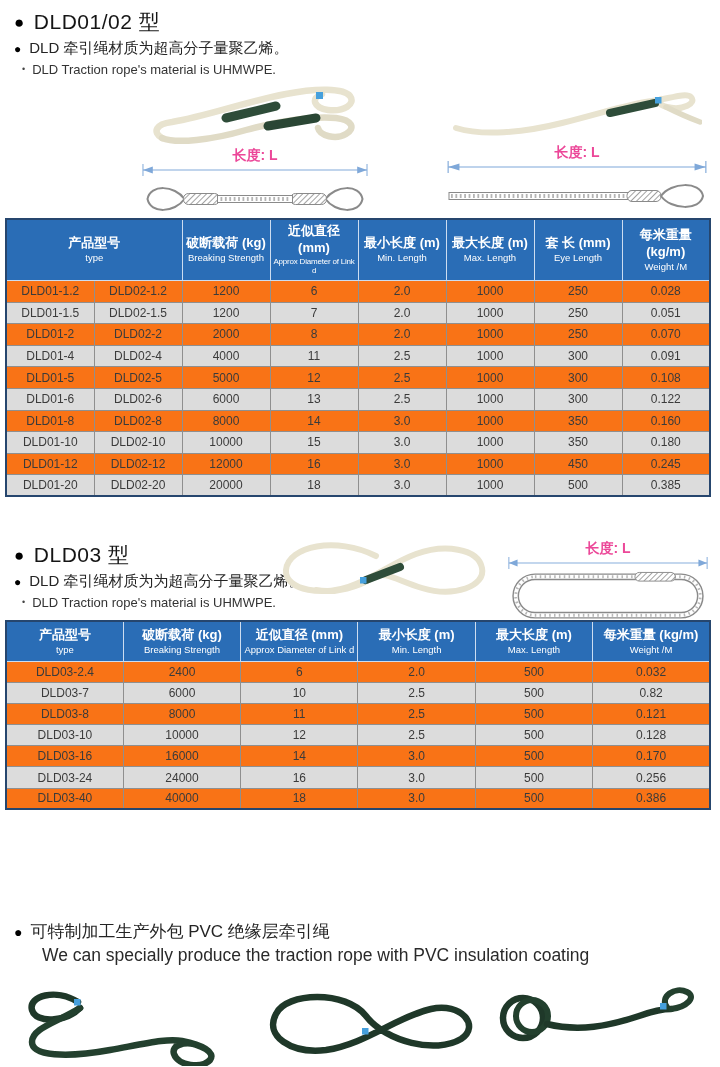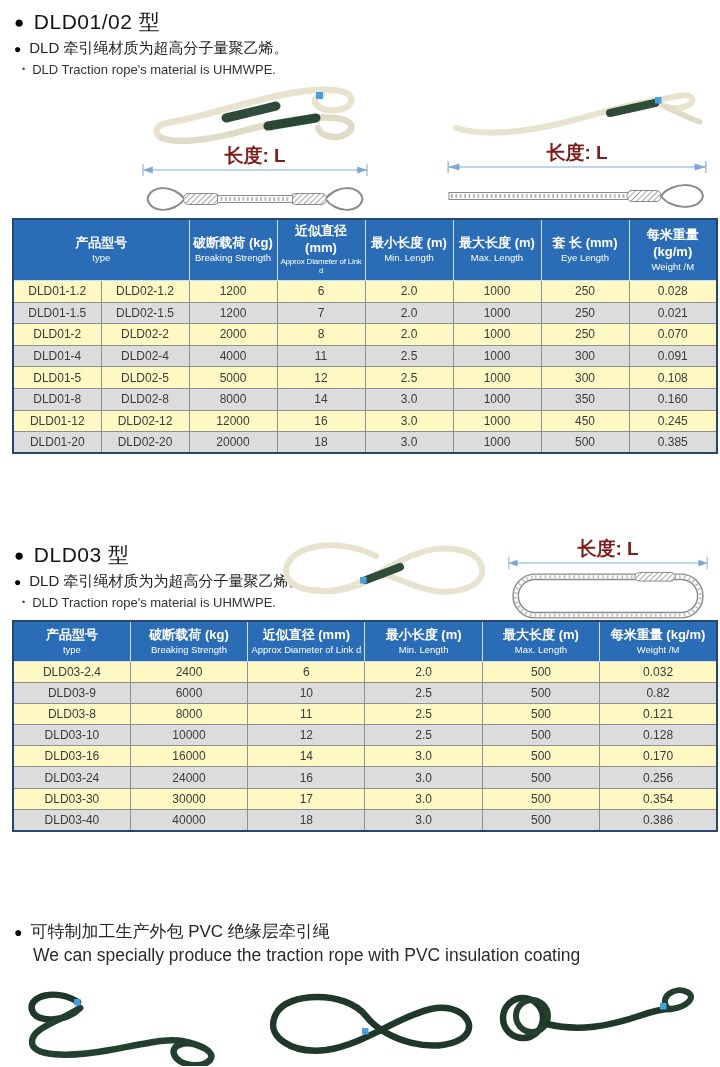--- a/index.html
+++ b/index.html
@@ -16,36 +16,36 @@
   .line-cn { position:absolute; left:14px; display:flex; align-items:center; gap:8px;
              font-size:15px; color:#242424; }
   .line-cn .bullet { font-size:12px; line-height:1; color:#000; }
   .line-en { position:absolute; left:22px; display:flex; align-items:center; gap:7px;
              font-size:13px; color:#333; }
   .line-en .dot { font-size:9px; color:#444; line-height:1; }
   .t1 { top:8px; }  .cn1 { top:39px; } .en1 { top:62px; }
   .t2 { top:541px; } .cn2 { top:572px; } .en2 { top:595px; }
   .cn3 { top:920px; font-size:17px; }
   .cn3 .bullet { font-size:14px; }
-  .en3 { top:945px; left:33px; font-size:17.5px; color:#2a2a2a; }
+  .en3 { top:945px; left:42px; font-size:17.5px; color:#2a2a2a; }
 
   
   .illu-group { position:absolute; text-align:center; }
   .g1 { left:142px; top:84px; width:226px; }
   .g2 { left:447px; top:88px; width:260px; }
   .g3 { left:508px; top:541px; width:200px; }
   .illu-group svg.photo { display:block; margin:0 auto 2px; }
-  .dim-label { font-size:19px; font-weight:bold; color:#7f1d1d; line-height:15px;text-align:center; }
+  .dim-label { font-size:14px; font-weight:bold; color:#ec4899; line-height:15px;text-align:center; }
   .dim { display:block; width:100%; height:12px; margin-top:1px; }
   .draw { display:block; width:100%; margin-top:2px; }
   .abs-photo { position:absolute; }
 
   
-  .spec { position:absolute; left:12px; width:706px; border-collapse:collapse;
-          table-layout:fixed; background:#fef9c3; border:2px solid #26466e; }
+  .spec { position:absolute; left:5px; width:706px; border-collapse:collapse;
+          table-layout:fixed; background:#f97316; border:2px solid #26466e; }
   .spec th { background:#2a6db6; color:#fff; border:1px solid #cdddf0;
              vertical-align:middle; padding:3px 1px 4px; height:40px; }
   .h-cn { font-size:13px; font-weight:bold; line-height:1.3; }
   .h-en { font-size:9.5px; font-weight:normal; line-height:1.2; }
   .h-en.tiny { font-size:8px; letter-spacing:-0.2px; }
   .spec td { border:1px solid #8f8f8f; font-size:12px; color:#3b3b3b;
              text-align:center; vertical-align:middle; padding:0 2px; }
   #t1 { top:218px; } #t1 td { height:21.6px; }
   #t2 { top:620px; } #t2 td { height:21.2px; }
   .spec tbody tr:nth-of-type(even) { background:#dcdcdc; }
@@ -185,21 +185,21 @@
           <td>0.028</td>
         </tr>
         <tr>
           <td>DLD01-1.5</td>
           <td>DLD02-1.5</td>
           <td>1200</td>
           <td>7</td>
           <td>2.0</td>
           <td>1000</td>
           <td>250</td>
-          <td>0.021</td>
+          <td>0.051</td>
         </tr>
         <tr>
           <td>DLD01-2</td>
           <td>DLD02-2</td>
           <td>2000</td>
           <td>8</td>
           <td>2.0</td>
           <td>1000</td>
           <td>250</td>
           <td>0.070</td>
@@ -218,28 +218,48 @@
           <td>DLD01-5</td>
           <td>DLD02-5</td>
           <td>5000</td>
           <td>12</td>
           <td>2.5</td>
           <td>1000</td>
           <td>300</td>
           <td>0.108</td>
         </tr>
         <tr>
+          <td>DLD01-6</td>
+          <td>DLD02-6</td>
+          <td>6000</td>
+          <td>13</td>
+          <td>2.5</td>
+          <td>1000</td>
+          <td>300</td>
+          <td>0.122</td>
+        </tr>
+        <tr>
           <td>DLD01-8</td>
           <td>DLD02-8</td>
           <td>8000</td>
           <td>14</td>
           <td>3.0</td>
           <td>1000</td>
           <td>350</td>
           <td>0.160</td>
+        </tr>
+        <tr>
+          <td>DLD01-10</td>
+          <td>DLD02-10</td>
+          <td>10000</td>
+          <td>15</td>
+          <td>3.0</td>
+          <td>1000</td>
+          <td>350</td>
+          <td>0.180</td>
         </tr>
         <tr>
           <td>DLD01-12</td>
           <td>DLD02-12</td>
           <td>12000</td>
           <td>16</td>
           <td>3.0</td>
           <td>1000</td>
           <td>450</td>
           <td>0.245</td>
@@ -339,21 +359,21 @@
 
     <tr>
           <td>DLD03-2.4</td>
           <td>2400</td>
           <td>6</td>
           <td>2.0</td>
           <td>500</td>
           <td>0.032</td>
         </tr>
         <tr>
-          <td>DLD03-9</td>
+          <td>DLD03-7</td>
           <td>6000</td>
           <td>10</td>
           <td>2.5</td>
           <td>500</td>
           <td>0.82</td>
         </tr>
         <tr>
           <td>DLD03-8</td>
           <td>8000</td>
           <td>11</td>
@@ -377,28 +397,20 @@
           <td>500</td>
           <td>0.170</td>
         </tr>
         <tr>
           <td>DLD03-24</td>
           <td>24000</td>
           <td>16</td>
           <td>3.0</td>
           <td>500</td>
           <td>0.256</td>
-        </tr>
-        <tr>
-          <td>DLD03-30</td>
-          <td>30000</td>
-          <td>17</td>
-          <td>3.0</td>
-          <td>500</td>
-          <td>0.354</td>
         </tr>
         <tr>
           <td>DLD03-40</td>
           <td>40000</td>
           <td>18</td>
           <td>3.0</td>
           <td>500</td>
           <td>0.386</td>
         </tr>
       </tbody>

